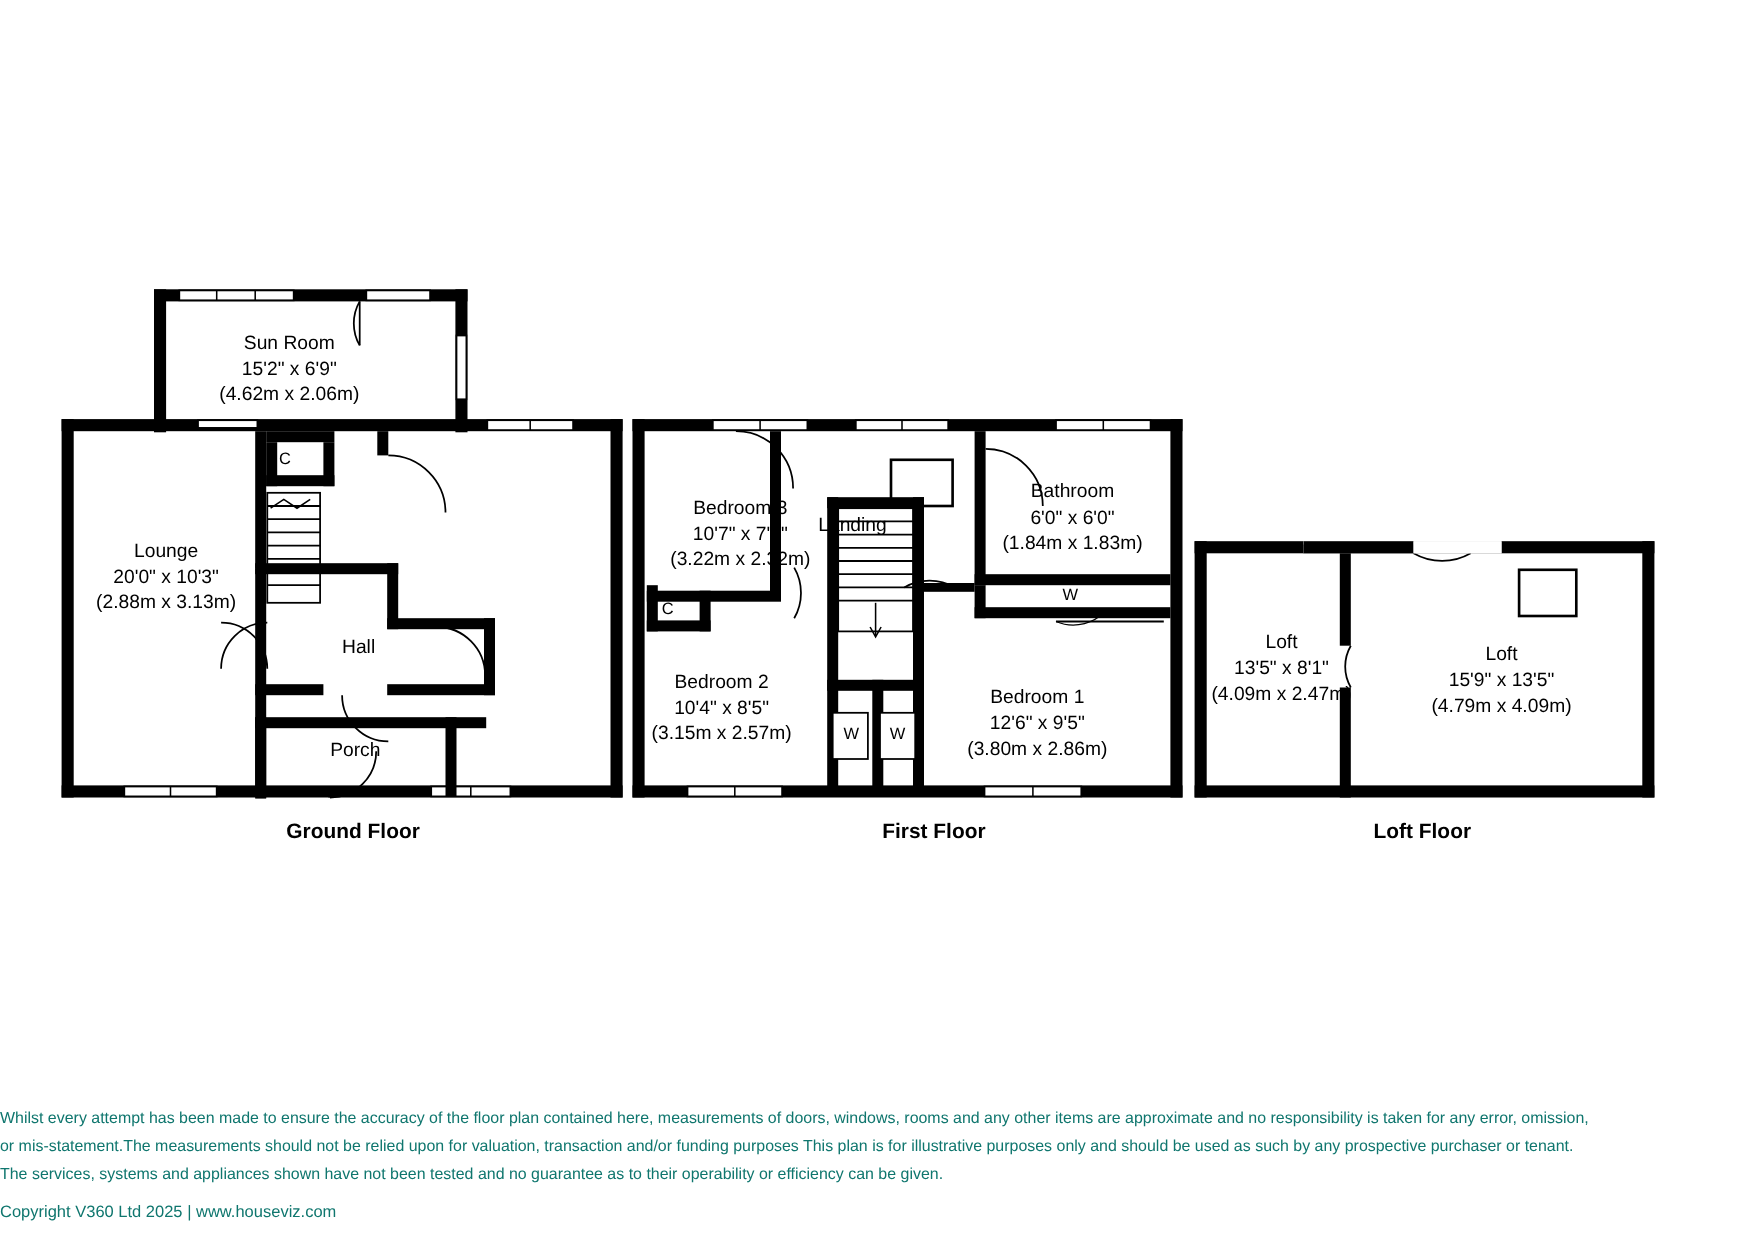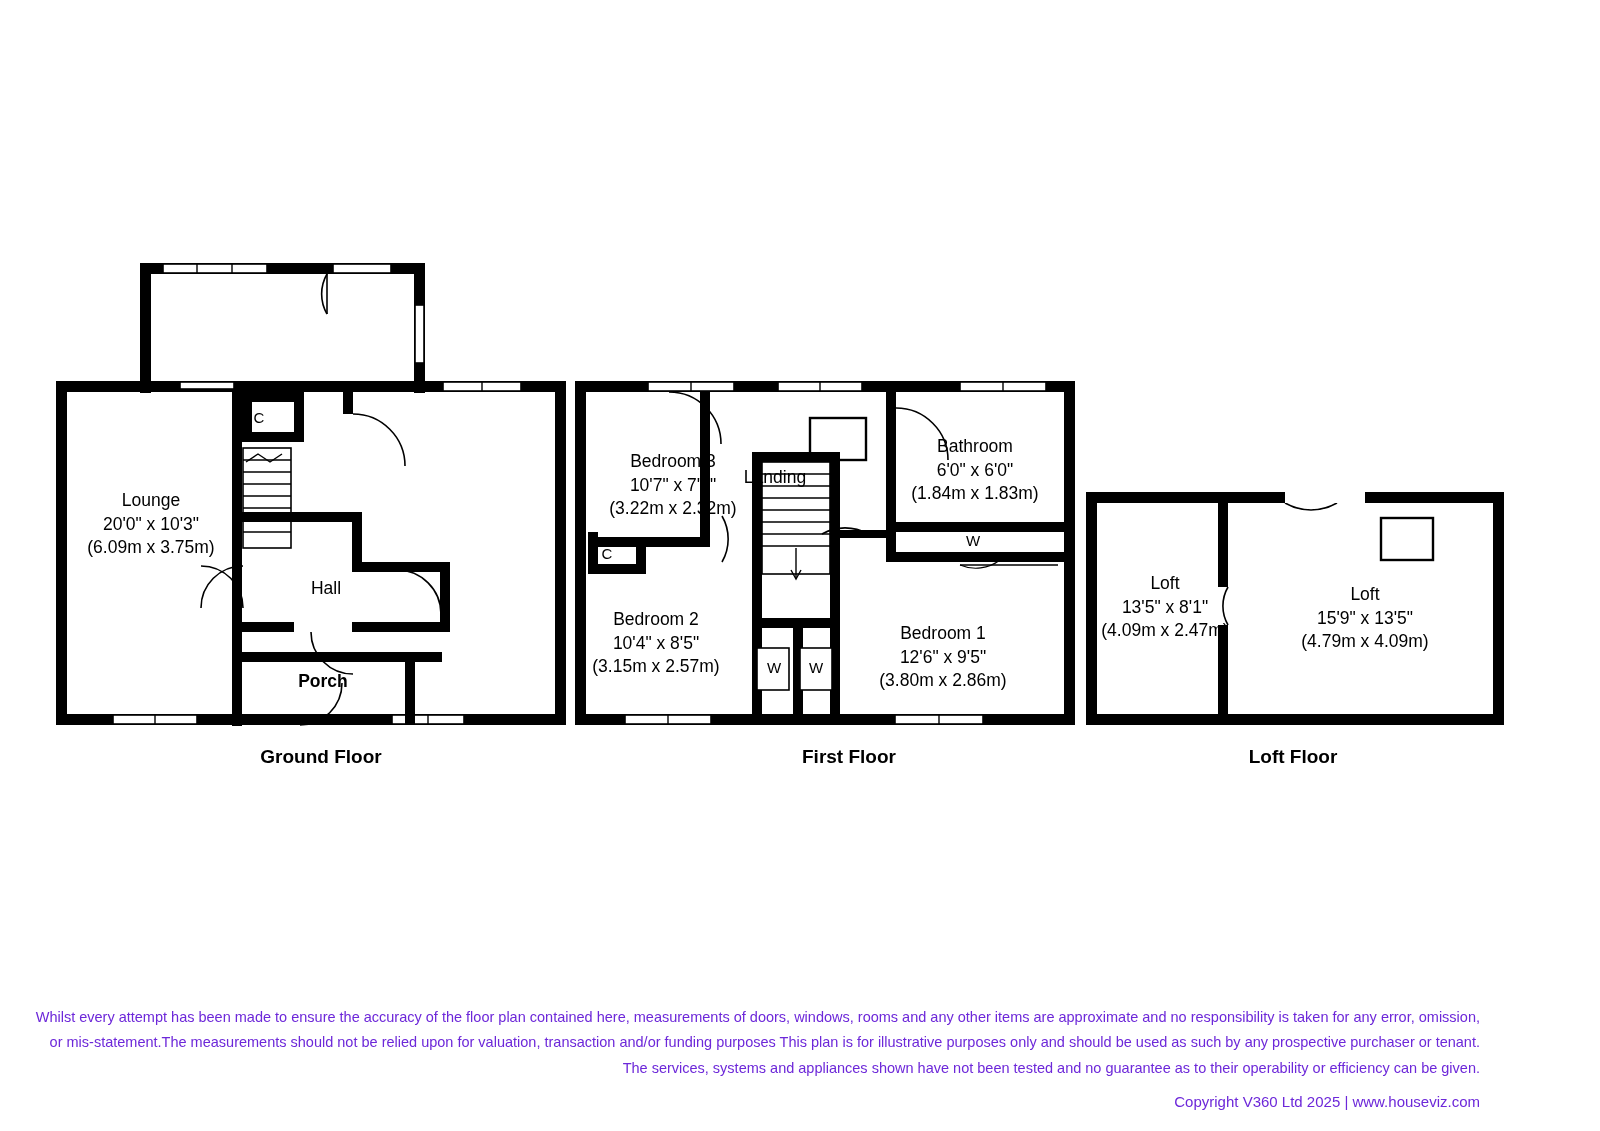--- a/index.html
+++ b/index.html
@@ -41,24 +41,24 @@
   .tag {
     position: absolute;
     font-size: 15px;
     text-align: center;
     white-space: nowrap;
   }
   .footer {
     position: absolute;
     left: 0;
     width: 1480px;
-    text-align: right;
+    text-align: left;
     font-size: 14.5px;
     line-height: 1.75;
-    color: #6d28d9;
+    color: #0f766e;
   }
   .footer .copy {
     font-weight: normal;
     font-size: 15px;
   }
   svg { display: block; }
 </style>
 </head>
 <body>
 
@@ -223,33 +223,38 @@
       <rect x="1285" y="492" width="80" height="11" fill="#fff"></rect>
 
       <rect x="1381" y="518" width="52" height="42" fill="#fff" stroke="#000" stroke-width="2.4"></rect>
 
       <rect x="1218" y="503" width="10" height="84" fill="#000"></rect>
       <rect x="1218" y="625" width="10" height="100" fill="#000"></rect>
       <path d="M1228 587 A 38 38 0 0 0 1228 625" fill="none" stroke="#000" stroke-width="1.6"></path>
     </g>
   </svg>
 
+  <div class="room-label" style="left:138px; top:300px; width:250px;">
+    <span class="nm">Sun Room</span>
+    <span class="d1">15'2" x 6'9"</span>
+    <span class="d2">(4.62m x 2.06m)</span>
+  </div>
 
 
   <div class="room-label" style="left:26px; top:489px; width:250px;">
     <span class="nm">Lounge</span>
     <span class="d1">20'0" x 10'3"</span>
-    <span class="d2">(6.09m x 3.75m)</span>
+    <span class="d2">(2.88m x 3.13m)</span>
   </div>
 
   <div class="room-label" style="left:265px; top:577px; width:122px;">
     <span class="nm">Hall</span>
   </div>
 
-  <div class="room-label" style="left:262px; top:670px; width:122px;font-weight:bold;">
+  <div class="room-label" style="left:262px; top:670px; width:122px;">
     <span class="nm">Porch</span>
   </div>
 
   <div class="tag" style="left:249px; top:409px; width:20px;">
     <span>C</span>
   </div>
 
   <div class="floor-title" style="left:196px; top:746px; width:250px;">
     <span>Ground Floor</span>
   </div>

